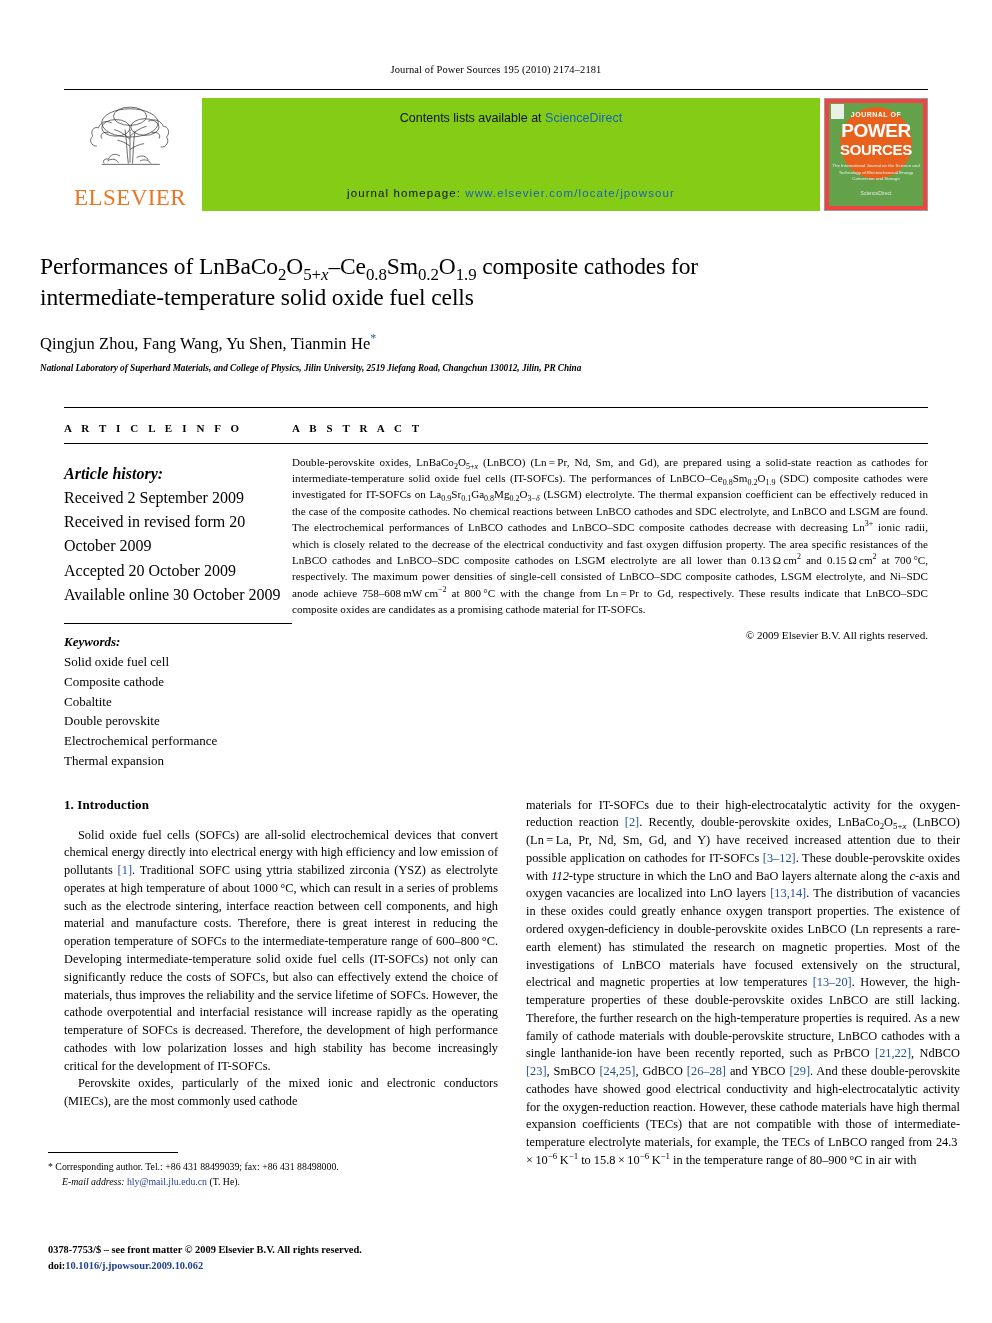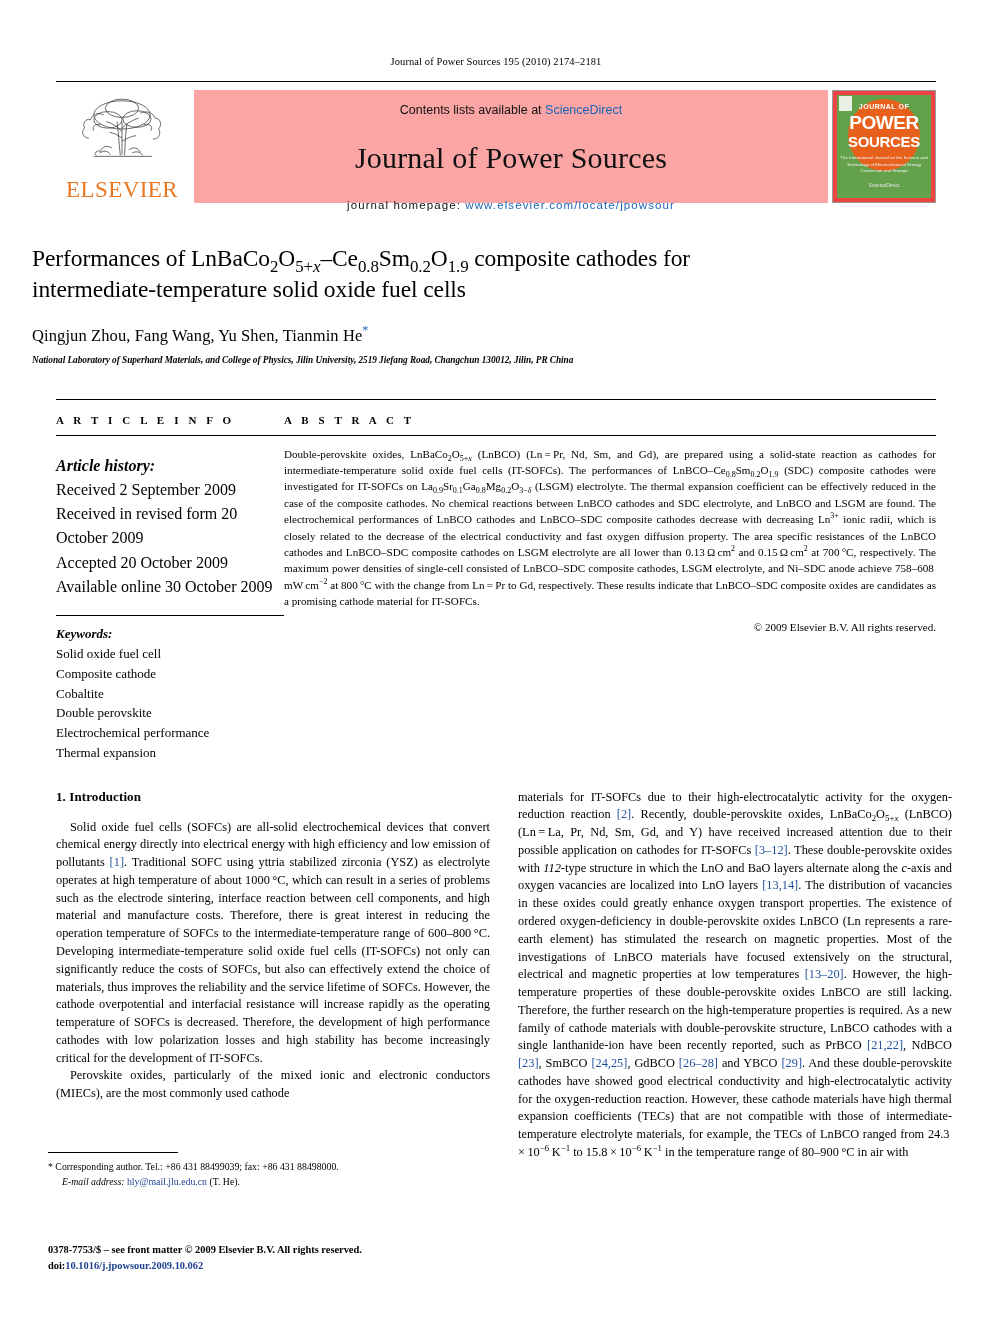--- a/index.html
+++ b/index.html
@@ -7,21 +7,21 @@
   body {
     width: 992px;
     height: 1323px;
     background: #ffffff;
     font-family: "Liberation Serif", "DejaVu Serif", serif;
     color: #000000;
     position: relative;
     overflow: hidden;
   }
 
-  .page { position: relative; width: 992px; height: 1087px; padding: 8px; }
+  .page { position: relative; width: 992px; height: 1087px; padding: 16px; }
 
   
   .running-head {
     text-align: center;
     font-size: 10.5px;
     letter-spacing: .1px;
     padding-top: 48px;
     color: #000;
   }
 
@@ -48,21 +48,21 @@
     font-family: "Liberation Serif", serif;
     color: #E87722;
     font-size: 23px;
     letter-spacing: .4px;
     line-height: 1;
     margin-top: 15px;
     font-weight: 400;
   }
   .journal-band {
     flex: 1 1 auto;
-    background: #fca5a5;
+    background: #84cc16;
     margin: 0 4px 0 6px;
     display: flex;
     flex-direction: column;
     align-items: center;
     justify-content: space-between;
     padding: 13px 10px 12px 10px;
     gap: 24px;
   }
   .contents-line {
     font-size: 12.5px;
@@ -249,21 +249,20 @@
           <path d="M46 38 C48 50 48 64 50 79 M58 40 C56 52 56 66 55 79"></path>
         </g>
       </svg>
       <div class="elsevier-word">ELSEVIER</div>
     </div>
 
     <div class="journal-band">
       <div class="contents-line">
         <span>Contents lists available at </span><span class="sd">ScienceDirect</span>
       </div>
-      <div class="journal-name">Journal of Power Sources</div>
       <div class="homepage-line">
         <span>journal homepage: </span><span class="url">www.elsevier.com/locate/jpowsour</span>
       </div>
     </div>
 
     <div class="cover-thumb">
       <div class="cover-inner"></div>
       <div class="cover-elsevier-tree"></div>
       <div class="cover-circle"></div>
       <div class="cover-txt cv-journalof">JOURNAL OF</div>

